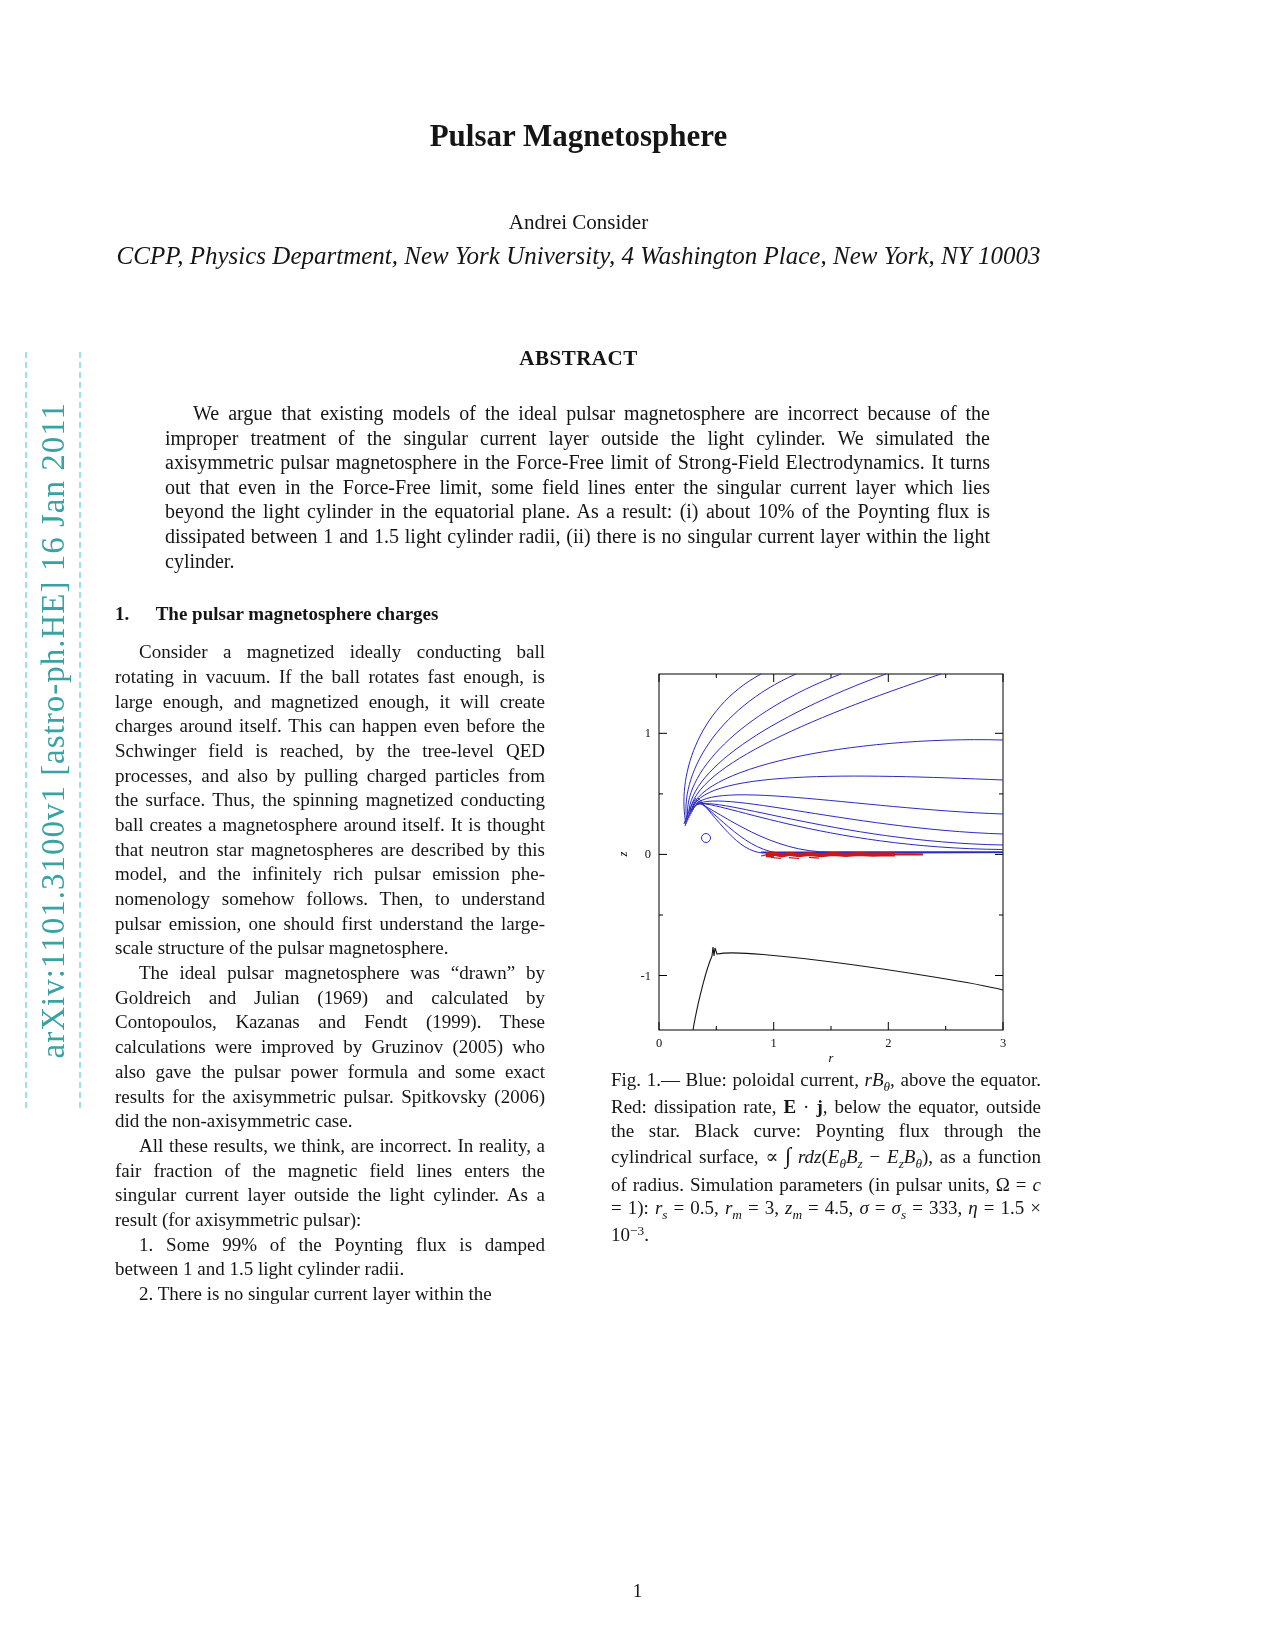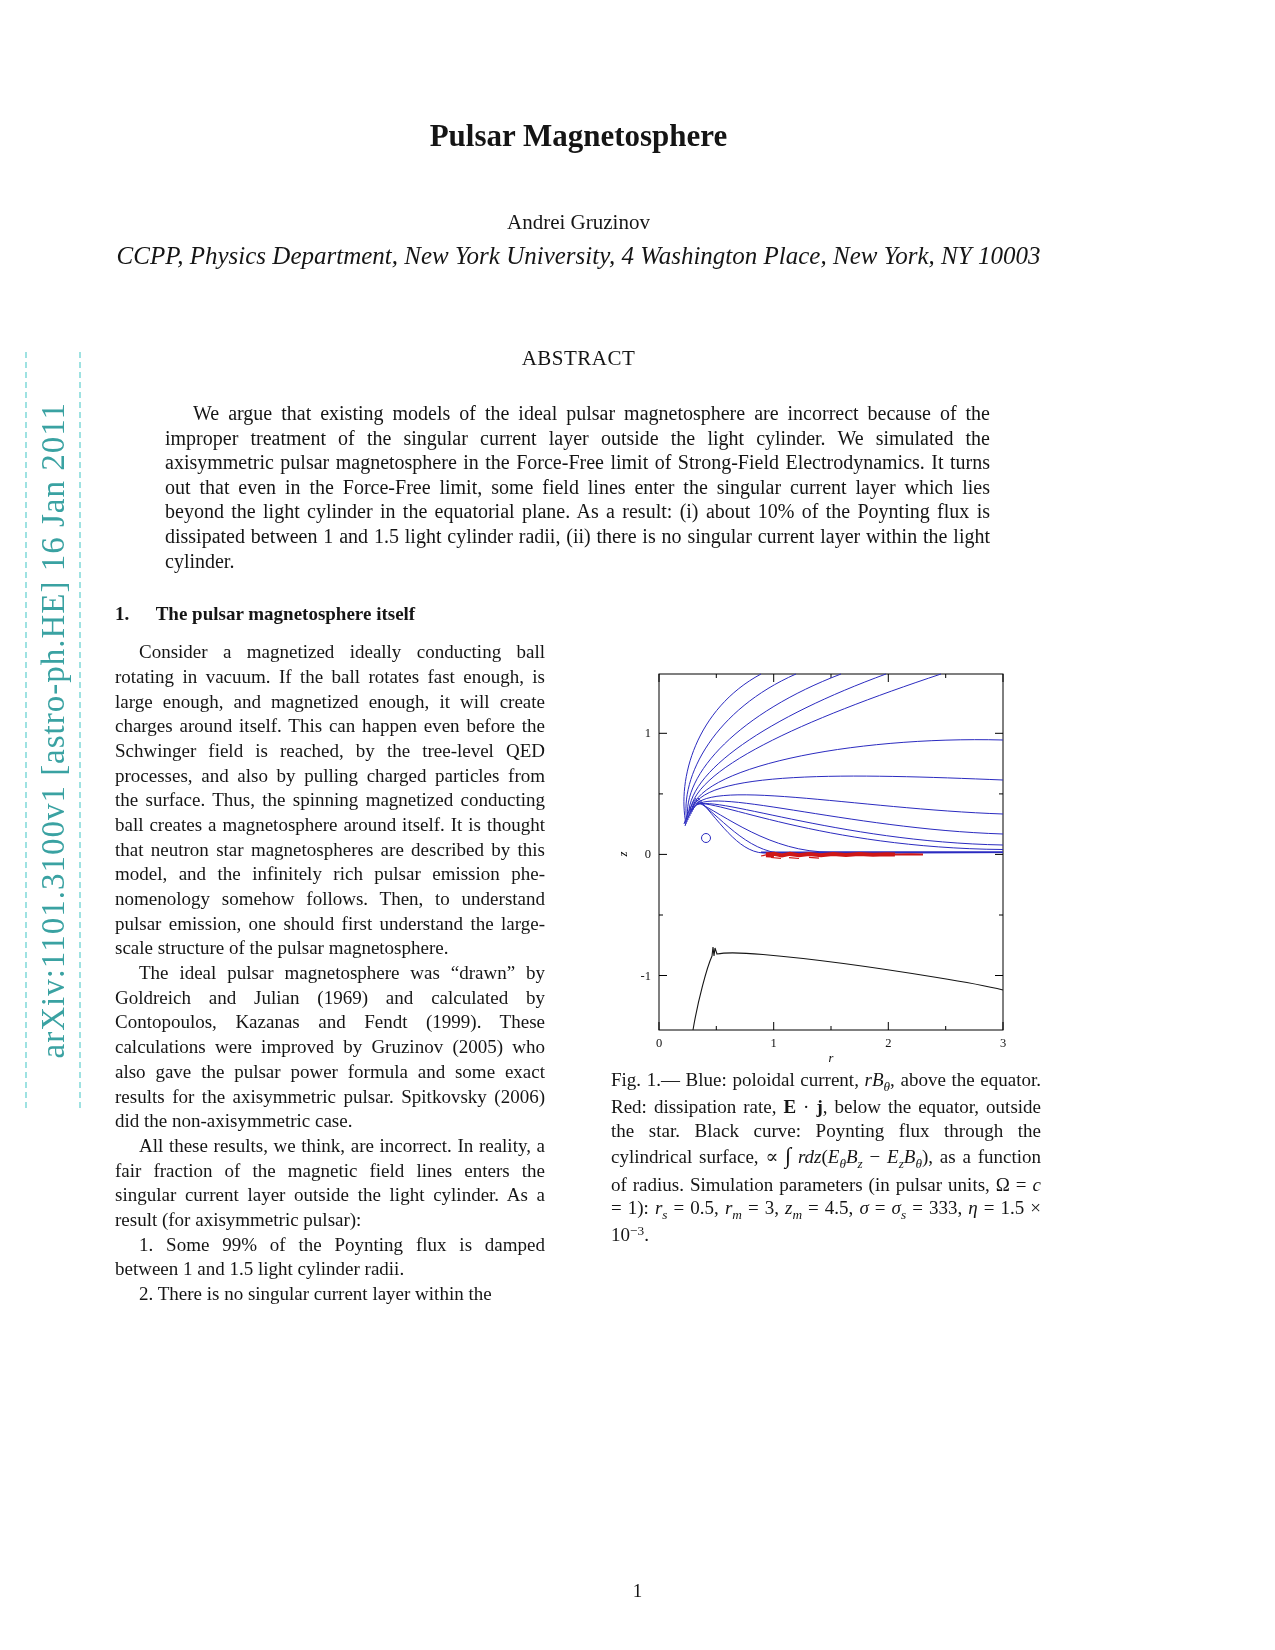--- a/index.html
+++ b/index.html
@@ -12,21 +12,21 @@
     display:flex;align-items:center;justify-content:center;}
   .arxiv-banner .vtext{writing-mode:vertical-rl;transform:rotate(180deg);
     font-size:33px;color:#3aa2a2;white-space:nowrap;letter-spacing:1px;}
 
   .doc{margin-left:115px;width:927px;}
 
   .title{padding-top:118px;text-align:center;font-size:31px;font-weight:700;}
   .author{margin-top:56px;text-align:center;font-size:21px;}
   .affil{margin-top:7px;text-align:center;font-size:25px;font-style:italic;}
 
-  .abs-head{margin-top:76px;text-align:center;font-size:21px;font-weight:400;letter-spacing:.5px;}
+  .abs-head{margin-top:76px;text-align:center;font-size:21px;font-weight:700;letter-spacing:.5px;}
   .abs-body{margin:30px 52px 0 50px;font-size:20px;line-height:1.23;text-align:justify;text-indent:28px;hyphens:manual;}
 
   .sec-head{margin-top:30px;font-size:19px;font-weight:700;}
   .sec-head .num{margin-right:22px;}
 
   .columns{display:flex;gap:66px;margin-top:15px;}
   .col{width:430px;}
   .col-left{font-size:19px;line-height:1.3;text-align:justify;hyphens:manual;}
   .col-left p{margin:0;text-indent:24px;}
 
@@ -48,29 +48,29 @@
 
 <div class="page">
 
   <div class="arxiv-banner">
     <span class="vtext">arXiv:1101.3100v1  [astro-ph.HE]  16 Jan 2011</span>
   </div>
 
   <div class="doc">
 
     <div class="title">Pulsar Magnetosphere</div>
-    <div class="author">Andrei Gruzinov</div>
+    <div class="author">Andrei Consider</div>
     <div class="affil">CCPP, Physics Department, New York University, 4 Washington Place, New York, NY 10003</div>
 
     <div class="abs-head">ABSTRACT</div>
     <div class="abs-body">We argue that existing models of the ideal pulsar magnetosphere are incorrect because of the improper treatment of the singular current layer outside the light cylinder. We simulated the axisymmetric pulsar magnetosphere in the Force-Free limit of Strong-Field Electrodynamics. It turns out that even in the Force-Free limit, some field lines enter the singular current layer which lies beyond the light cylinder in the equatorial plane. As a result: (i) about 10% of the Poynting flux is dissipated between 1 and 1.5 light cylinder radii, (ii) there is no singular current layer within the light cylinder.</div>
 
     <div class="sec-head">
       <span class="num">1.</span>
-      <span>The pulsar magnetosphere itself</span>
+      <span>The pulsar magnetosphere charges</span>
     </div>
 
     <div class="columns">
 
       <div class="col col-left">
         <p>Consider a magnetized ideally conducting ball rotating in vacuum. If the ball rotates fast enough, is large enough, and magnetized enough, it will create charges around itself. This can happen even before the Schwinger field is reached, by the tree-level QED processes, and also by pulling charged particles from the surface. Thus, the spin­ning magnetized conducting ball creates a mag­netosphere around itself. It is thought that neu­tron star magnetospheres are described by this model, and the infinitely rich pulsar emission phe­nomenology somehow follows. Then, to under­stand pulsar emission, one should first understand the large-scale structure of the pulsar magneto­sphere.</p>
         <p>The ideal pulsar magnetosphere was “drawn” by Goldreich and Julian (1969) and calculated by Contopoulos, Kazanas and Fendt (1999). These calculations were improved by Gruzinov (2005) who also gave the pulsar power formula and some exact results for the axisymmetric pulsar. Spitkovsky (2006) did the non-axisymmetric case.</p>
         <p>All these results, we think, are incorrect. In reality, a fair fraction of the magnetic field lines enters the singular current layer outside the light cylinder. As a result (for axisymmetric pulsar):</p>
         <p>1. Some 99% of the Poynting flux is damped between 1 and 1.5 light cylinder radii.</p>
         <p>2. There is no singular current layer within the</p>

